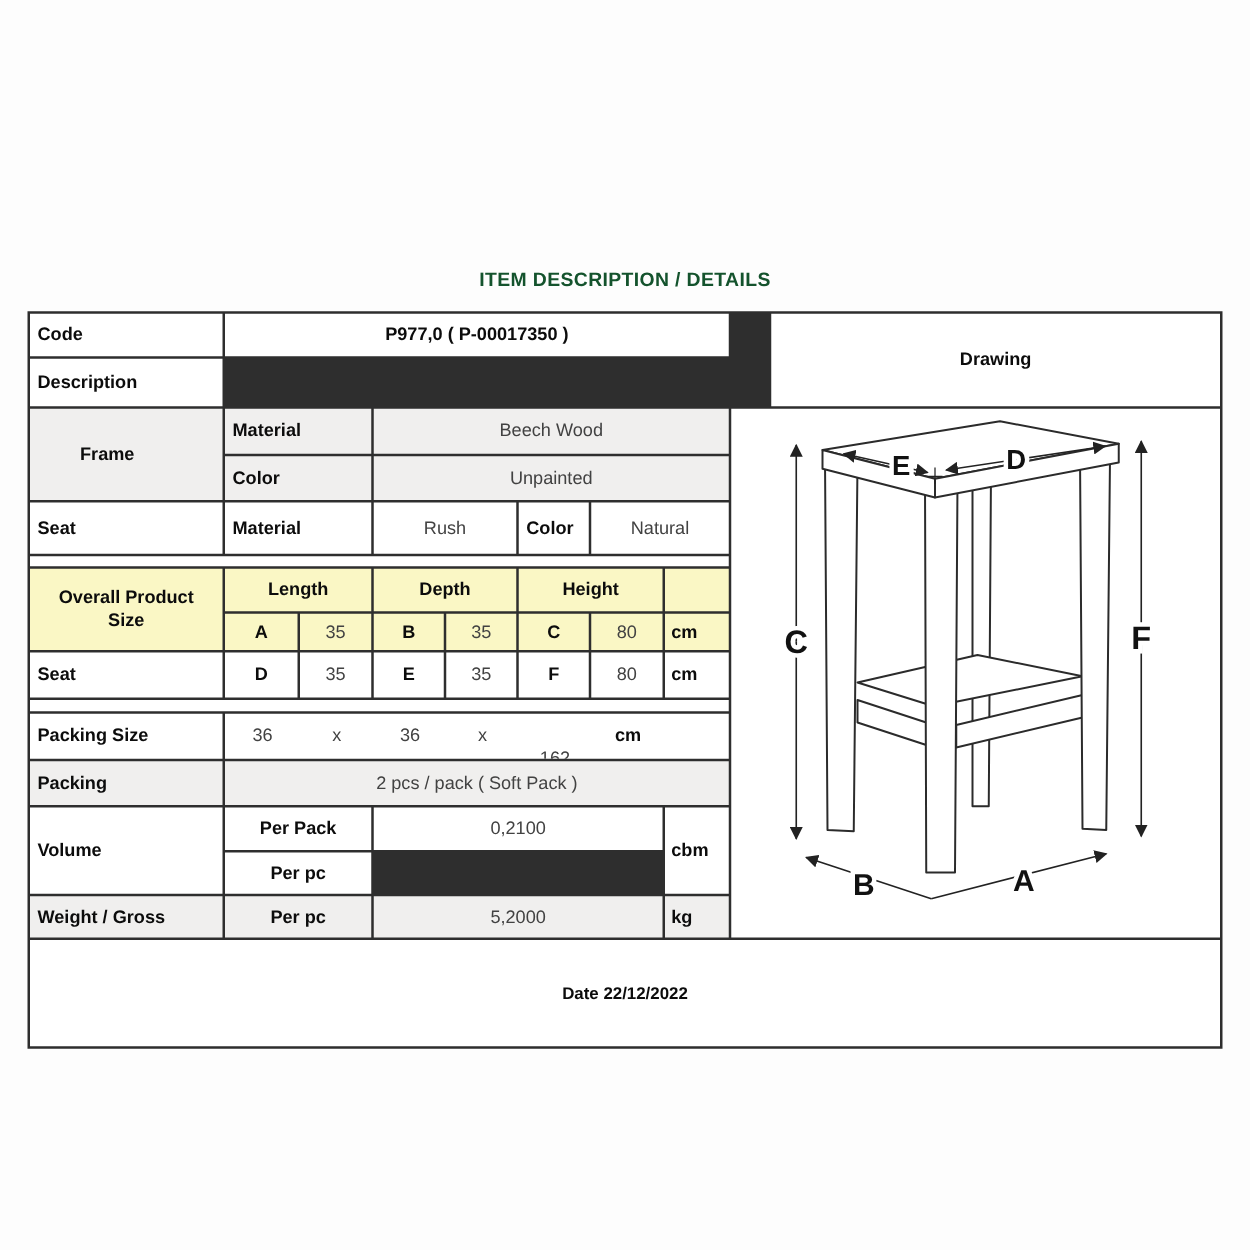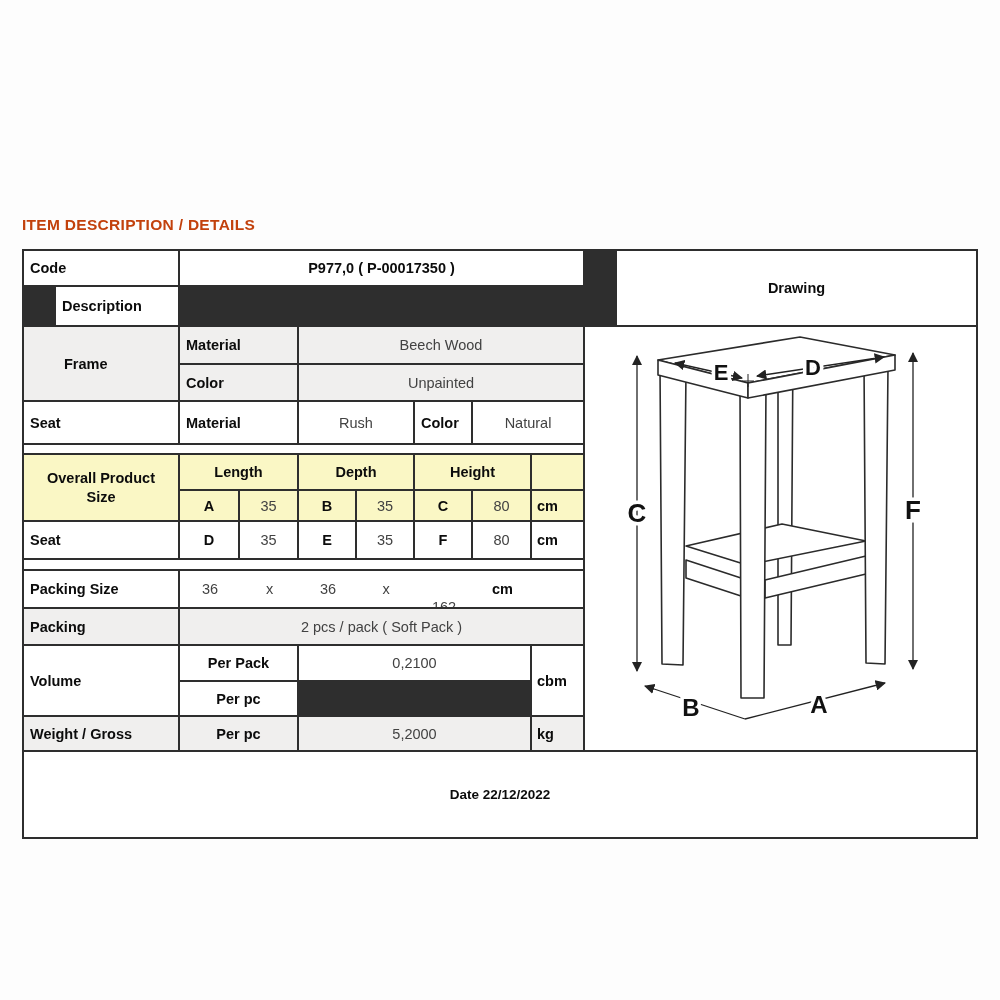--- a/index.html
+++ b/index.html
@@ -1,22 +1,22 @@
 <!DOCTYPE html>
 <html><head>
 <meta charset="utf-8">
 <style>
   html,body{margin:0;padding:0;}
   body{
     width:1000px;height:1000px;background:#fdfdfd;position:relative;
     font-family:"Liberation Sans","DejaVu Sans",sans-serif;color:#0c0c0c;
   }
   .page-title{
-    position:absolute;left:22px;top:216px;width:956px;text-align:left;
-    font-size:15.5px;font-weight:bold;letter-spacing:.3px;color:#c2410c;
+    position:absolute;left:22px;top:216px;width:956px;text-align:center;
+    font-size:15.5px;font-weight:bold;letter-spacing:.3px;color:#14532d;
   }
   .sheet{
     position:absolute;left:22px;top:249px;width:956px;height:590px;
     box-sizing:border-box;display:grid;
     grid-template-columns:154px 58px 57px 56px 56px 56px 57px 51px 1fr;
     grid-template-rows:34px 38px 36px 35px 41px 8px 34px 29px 36px 9px 36px 35px 34px 33px 33px 1fr;
     background:#2e2e2e;gap:2px;padding:2px;
   }
   .cell{display:flex;align-items:center;background:#ffffff;font-size:14.5px;overflow:hidden;}
   .lbl{font-weight:bold;padding-left:6px;color:#0c0c0c;}
@@ -36,21 +36,21 @@
 <body>
 
 <div class="page-title">ITEM DESCRIPTION / DETAILS</div>
 
 <div class="sheet">
 
   <div class="cell lbl" style="grid-column:1;grid-row:1;">Code</div>
   <div class="cell ctr bold" style="grid-column:2/9;grid-row:1;">P977,0  ( P-00017350 )</div>
   <div class="cell ctr bold" style="grid-column:9;grid-row:1/3;margin-left:32px;">Drawing</div>
 
-  <div class="cell lbl" style="grid-column:1;grid-row:2;margin-left:32px;">Description</div>
+  <div class="cell lbl" style="grid-column:1;grid-row:2;">Description</div>
 
   <div class="cell lbl gray" style="grid-column:1;grid-row:3/5;padding-left:40px;">Frame</div>
   <div class="cell lbl gray" style="grid-column:2/4;grid-row:3;">Material</div>
   <div class="cell val gray" style="grid-column:4/9;grid-row:3;">Beech Wood</div>
   <div class="cell lbl gray" style="grid-column:2/4;grid-row:4;">Color</div>
   <div class="cell val gray" style="grid-column:4/9;grid-row:4;">Unpainted</div>
 
   <div class="cell drawing-area" style="grid-column:9;grid-row:3/16;">
     <svg viewBox="0 0 391 423" preserveAspectRatio="xMidYMid meet">
       <defs>

